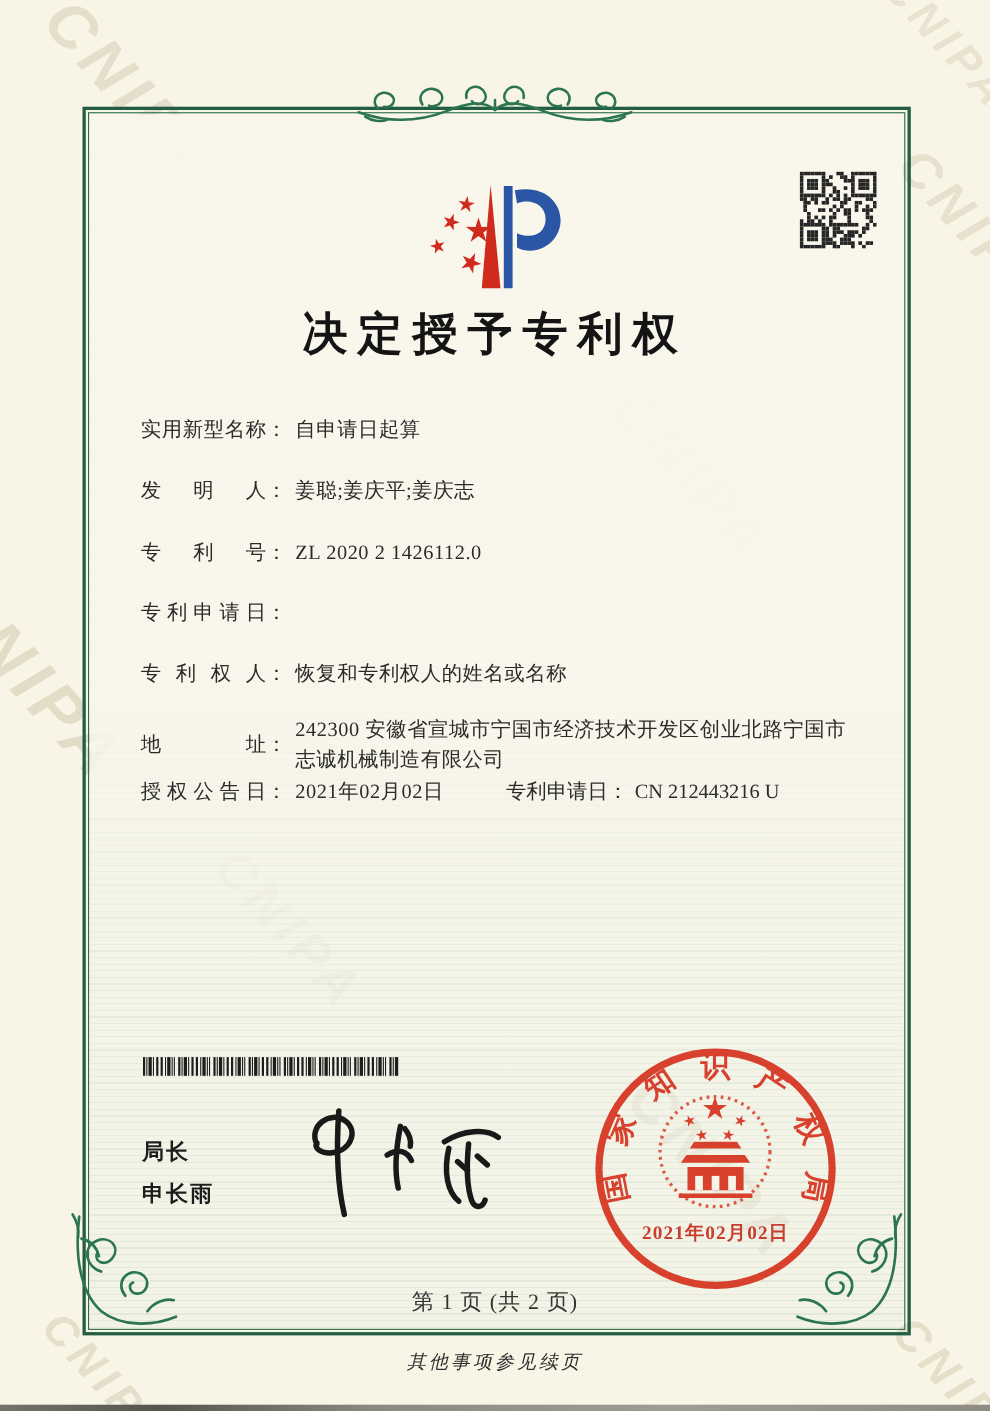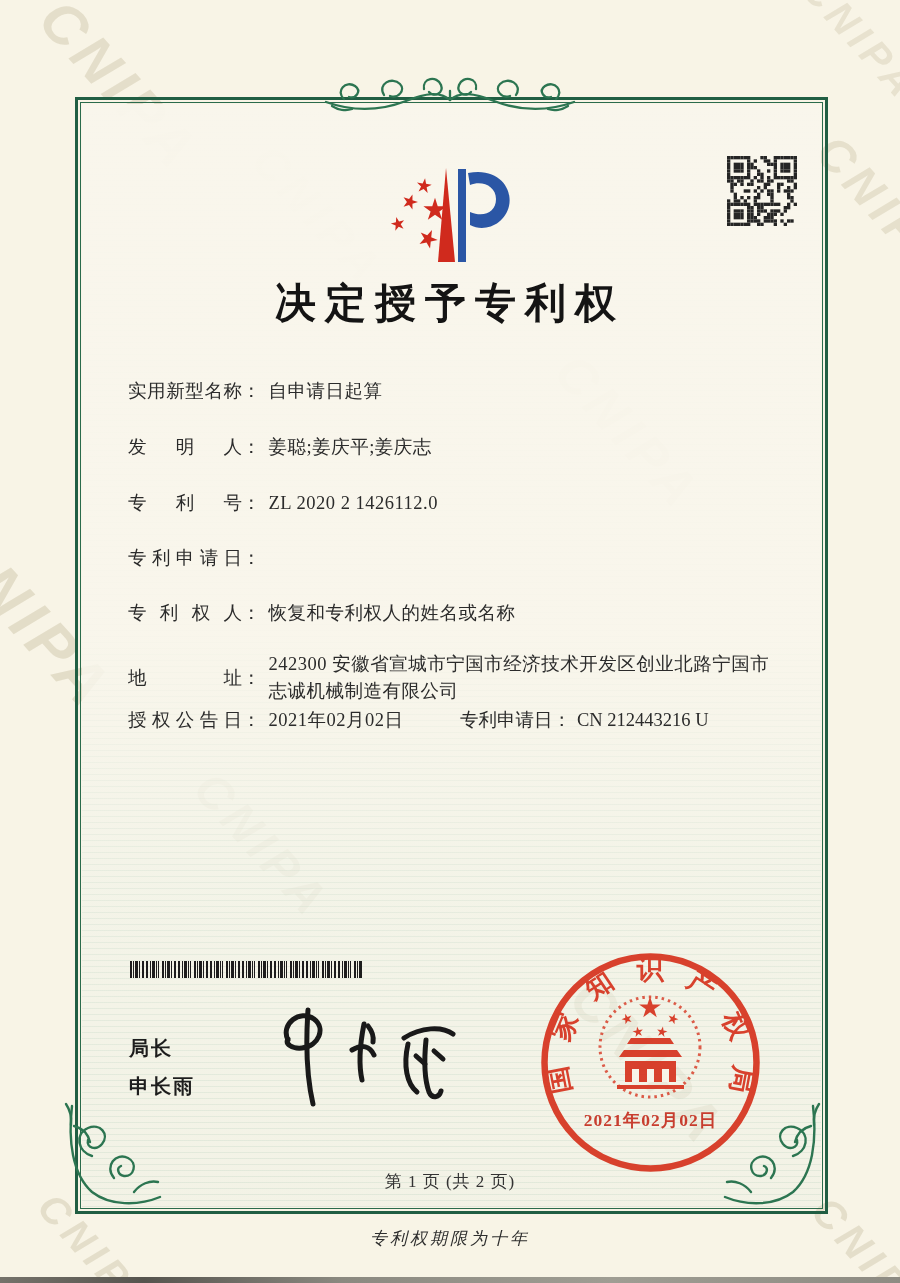--- a/index.html
+++ b/index.html
@@ -65,21 +65,21 @@
   .barcode span{height:100%;background:#1d1d1d;flex:none;}
   .officer{
     position:absolute;left:129px;top:1029px;
     font-family:"Liberation Sans", sans-serif;
     font-weight:bold;font-size:20px;color:#1d1d1d;line-height:38px;letter-spacing:2px;
   }
   .signature{position:absolute;left:256px;top:994px;width:228px;height:118px;}
   .seal{position:absolute;left:533px;top:945px;width:235px;height:235px;opacity:0.93;}
   .page-num{
     position:absolute;left:0;right:0;top:1170px;text-align:center;
-    font-size:17px;color:#333;letter-spacing:1px;
+    font-size:20px;color:#333;letter-spacing:1px;
   }
   .footer-note{
     position:absolute;left:0;right:0;top:1227px;text-align:center;
     font-size:17px;font-style:italic;letter-spacing:3px;color:#2e2e2e;
   }
   .photo-edge{
     position:absolute;left:0;right:0;bottom:0;height:6px;z-index:5;
     background:linear-gradient(90deg,#75726a 0%,#56544e 16%,#8b8980 38%,#9f9d93 68%,#8d8b82 100%);
   }
 </style>
@@ -551,16 +551,16 @@
       <path d="M92,116 h51 v21 h-51 Z"></path>
       <path d="M84,140 h67 v4 h-67 Z"></path>
       <rect x="99" y="124" width="7" height="13" fill="#f8f5ea"></rect>
       <rect x="114" y="124" width="7" height="13" fill="#f8f5ea"></rect>
       <rect x="129" y="124" width="7" height="13" fill="#f8f5ea"></rect>
     </g>
     <text x="117.5" y="181" text-anchor="middle" font-size="17.5" font-weight="bold" fill="#c53122" letter-spacing="1" font-family="Liberation Serif, serif">2021年02月02日</text>
   </svg>
 
   <div class="page-num">第 1 页 (共 2 页)</div>
-  <div class="footer-note">专利权期限为十年</div>
+  <div class="footer-note">其他事项参见续页</div>
 </div>
 
 <div class="photo-edge"></div>
 
 </body></html>

